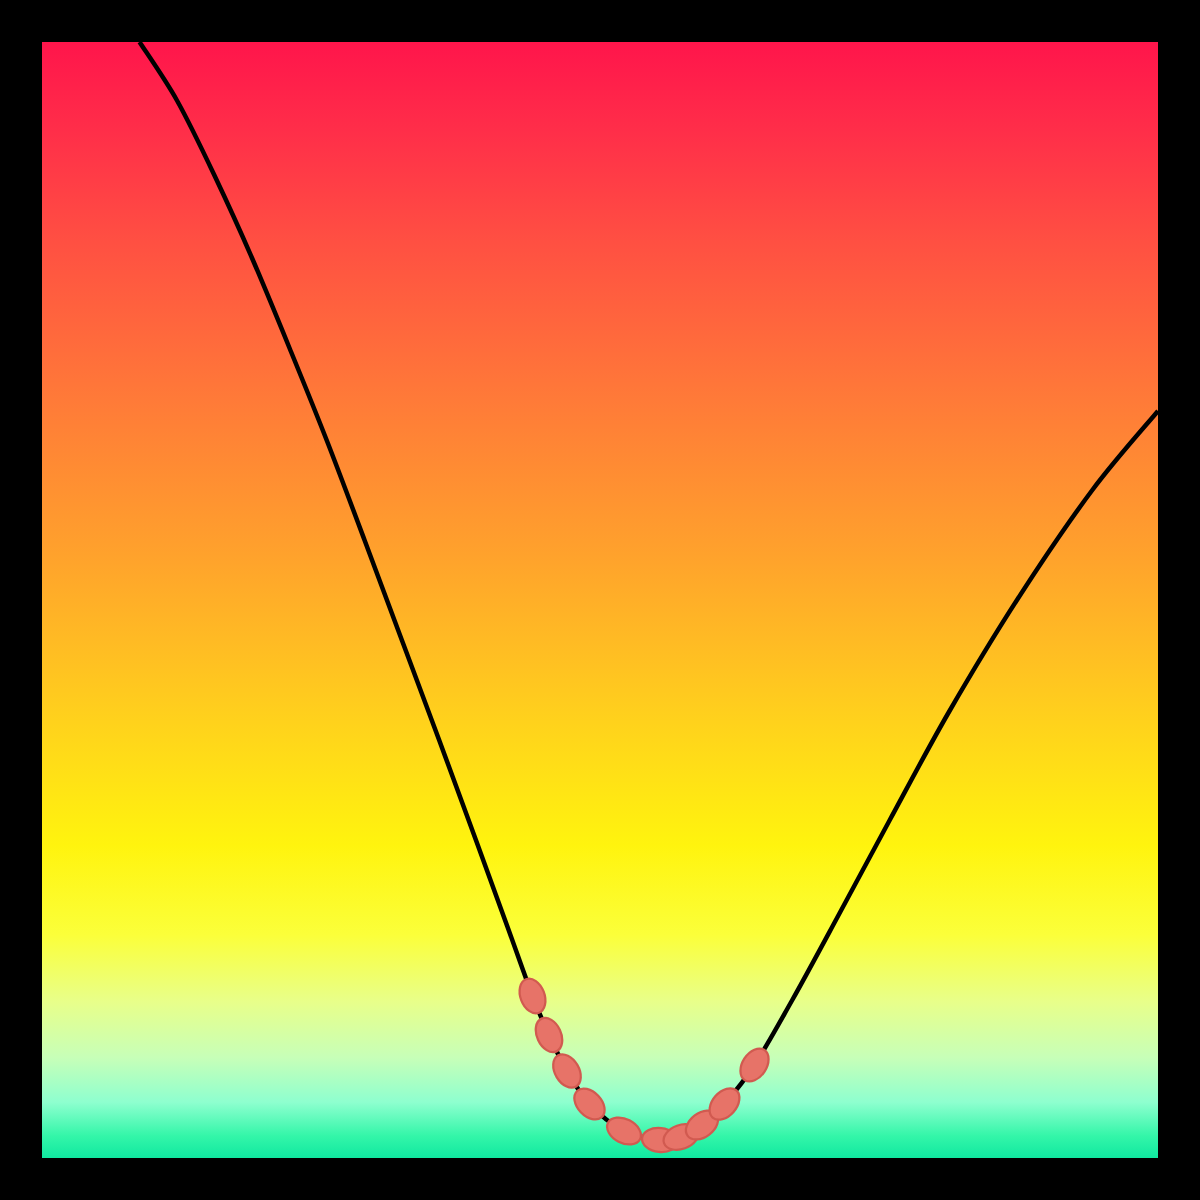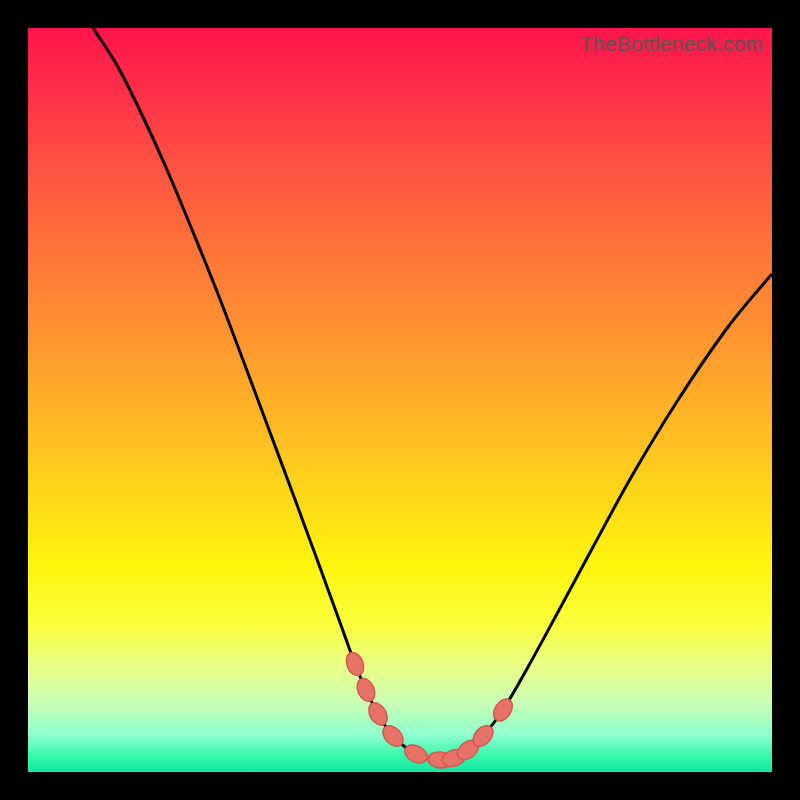--- a/index.html
+++ b/index.html
@@ -63,21 +63,20 @@
     fill: #e77368;
     stroke: #d15a50;
     stroke-width: 1.5;
   }
 </style>
 </head>
 <body>
 
 <div class="frame">
   <div class="plot">
-    <div class="watermark">TheBottleneck.com</div>
     <svg class="curve" viewBox="0 0 744 744" preserveAspectRatio="none">
       <path id="curve-path" fill="none" stroke="#000" stroke-width="3" d="M 65 0 C 69.2 6.5, 81.7 24.2, 90 39 C 98.3 53.8, 106.7 71.5, 115 89 C 123.3 106.5, 131.7 124.8, 140 144 C 148.3 163.2, 156.7 183.7, 165 204 C 173.3 224.3, 181.7 244.7, 190 266 C 198.3 287.3, 206.7 309.8, 215 332 C 223.3 354.2, 231.7 376.7, 240 399 C 248.3 421.3, 256.7 443.5, 265 466 C 273.3 488.5, 282.5 513.5, 290 534 C 297.5 554.5, 303.8 572.0, 310 589 C 316.2 606.0, 322.3 623.8, 327 636 C 331.7 648.2, 334.2 653.7, 338 662 C 341.8 670.3, 345.5 678.3, 350 686 C 354.5 693.7, 358.7 701.3, 365 708 C 371.3 714.7, 380.2 722.0, 388 726 C 395.8 730.0, 405.7 731.3, 412 732 C 418.3 732.7, 421.3 731.7, 426 730 C 430.7 728.3, 435.2 725.7, 440 722 C 444.8 718.3, 449.2 714.7, 455 708 C 460.8 701.3, 467.5 693.5, 475 682 C 482.5 670.5, 490.8 655.3, 500 639 C 509.2 622.7, 519.2 604.0, 530 584 C 540.8 564.0, 552.5 542.0, 565 519 C 577.5 496.0, 590.8 470.5, 605 446 C 619.2 421.5, 634.2 396.5, 650 372 C 665.8 347.5, 684.3 320.0, 700 299 C 715.7 278.0, 736.7 254.8, 744 246"></path>
       <g id="markers">
           <ellipse cx="327" cy="636" rx="8" ry="12" class="marker" transform="rotate(159.0 327 636)"></ellipse>
           <ellipse cx="338" cy="662" rx="8" ry="12" class="marker" transform="rotate(155.3 338 662)"></ellipse>
           <ellipse cx="350" cy="686" rx="8" ry="12" class="marker" transform="rotate(149.6 350 686)"></ellipse>
           <ellipse cx="365" cy="708" rx="8" ry="12" class="marker" transform="rotate(136.5 365 708)"></ellipse>
           <ellipse cx="388" cy="726" rx="8" ry="12" class="marker" transform="rotate(117.1 388 726)"></ellipse>
           <ellipse cx="412" cy="732" rx="8" ry="12" class="marker" transform="rotate(96.0 412 732)"></ellipse>
           <ellipse cx="426" cy="730" rx="8" ry="12" class="marker" transform="rotate(70.3 426 730)"></ellipse>

